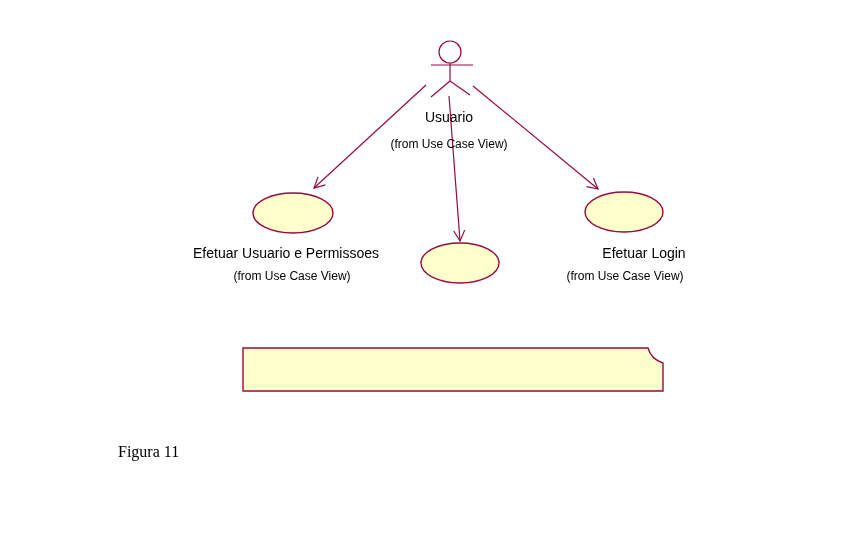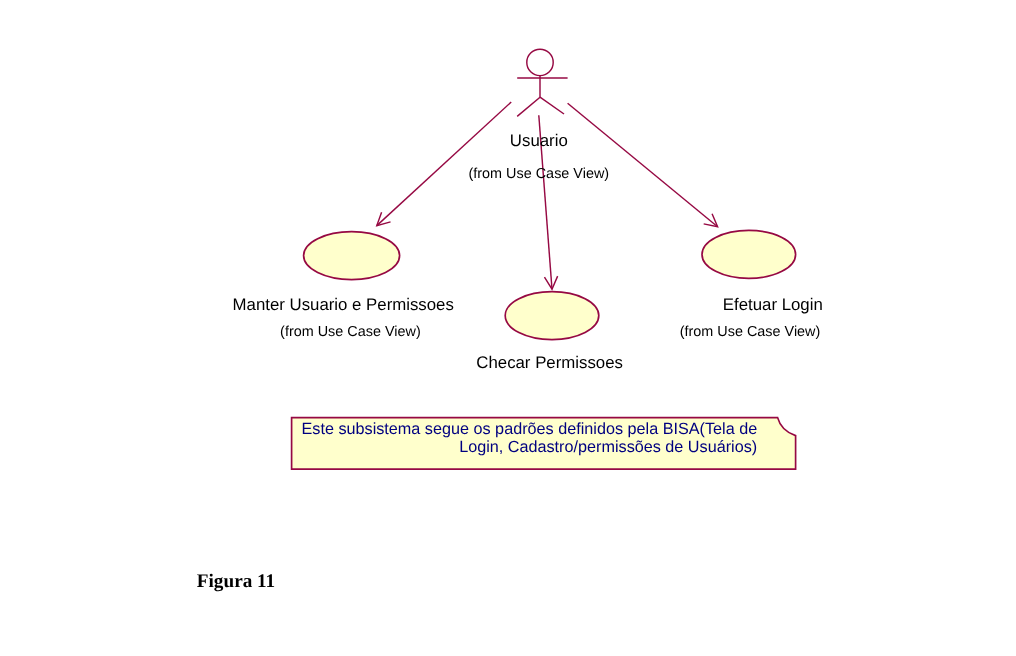--- a/index.html
+++ b/index.html
@@ -3,21 +3,20 @@
 <meta charset="utf-8">
 <style>
   html, body { margin: 0; padding: 0; background: #ffffff; }
   .canvas {
     position: relative;
     width: 764px;
     height: 547px;
     background: var(--bg, #ffffff);
     overflow: hidden;
     font-family: "Liberation Sans", sans-serif;
-    text-align: right;
   }
   .canvas svg { position: absolute; left: 0; top: 0; }
   .shape-line { stroke: var(--line, #960943); fill: none; stroke-width: 1.2; }
   .shape-filled { stroke: var(--line, #960943); fill: var(--fill, #FFFFCC); stroke-width: 1.4; }
   .label {
     position: absolute;
     color: var(--label, #000000);
     font-size: 14px;
     white-space: nowrap;
     transform: translateX(-50%);
@@ -34,27 +33,26 @@
     left: 249px;
     top: 350px;
     width: 382px;
     font-size: 13.5px;
     line-height: 15px;
     color: var(--note-text, #000080);
   }
   .figure-caption {
     position: absolute;
     left: 118px;
-    top: 476px;
+    top: 443px;
     font-family: "Liberation Serif", serif;
-    font-weight: bold;
+    font-weight: normal;
     font-size: 16px;
     color: #000000;
     white-space: nowrap;
-    margin-left: 46px;
   }
 </style>
 </head>
 <body>
 
 <div class="canvas">
 
   <svg width="847" height="547" viewBox="0 0 847 547">
     <defs>
       <marker id="openArrow" viewBox="0 0 14 14" refX="12.5" refY="7" markerWidth="14" markerHeight="14" orient="auto" markerUnits="userSpaceOnUse">
@@ -77,25 +75,23 @@
     <ellipse class="shape-filled" cx="293" cy="213" rx="40" ry="20"></ellipse>
     <ellipse class="shape-filled" cx="460" cy="263" rx="39" ry="20"></ellipse>
     <ellipse class="shape-filled" cx="624" cy="212" rx="39" ry="20"></ellipse>
 
     <path class="shape-filled" d="M243,348 L648,348 Q651,359 663,363 L663,391 L243,391 Z"></path>
   </svg>
 
   <div class="label" style="left:449px; top:109px;">Usuario</div>
   <div class="origin-label" style="left:449px; top:137px;">(from Use Case View)</div>
 
-  <div class="label" style="left:286px; top:245px;">Manter Usuario e Permissoes</div>
+  <div class="label" style="left:286px; top:245px;">Efetuar Usuario e Permissoes</div>
   <div class="origin-label" style="left:292px; top:269px;">(from Use Case View)</div>
 
-  <div class="label" style="left:458px; top:294px;">Checar Permissoes</div>
 
   <div class="label" style="left:624px; top:245px;margin-left:20px;">Efetuar Login</div>
   <div class="origin-label" style="left:625px; top:269px;">(from Use Case View)</div>
 
-  <div class="note-text">Este subsistema segue os padrões definidos pela BISA(Tela de Login, Cadastro/permissões de Usuários)</div>
 
   <div class="figure-caption">Figura 11</div>
 
 </div>
 
 </body></html>

